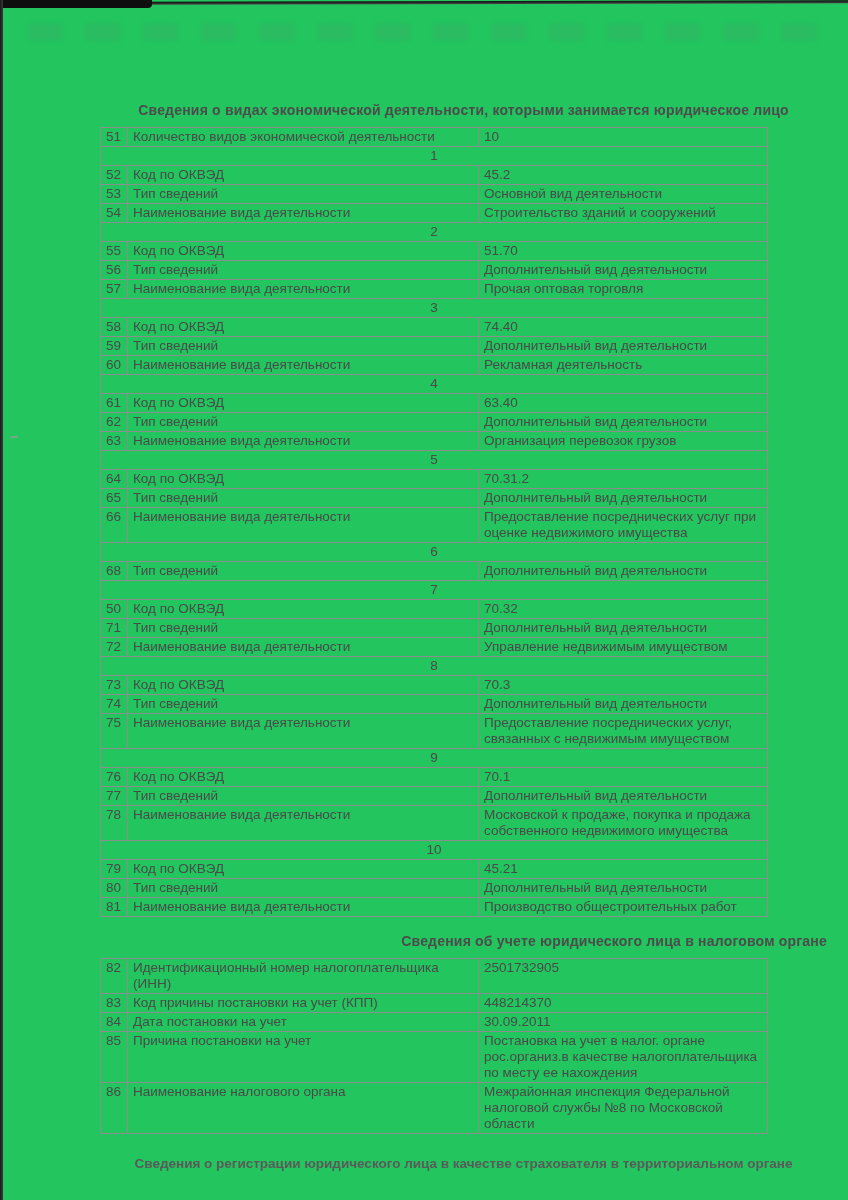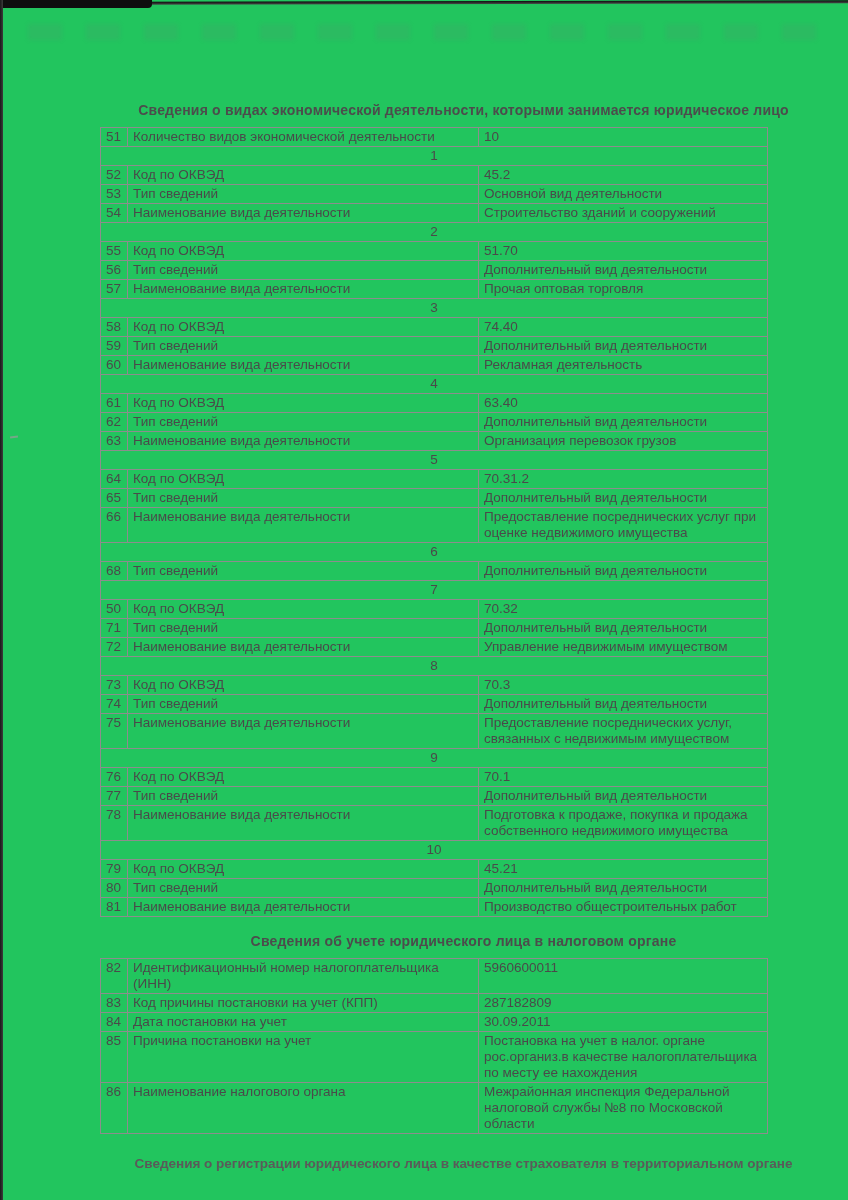--- a/index.html
+++ b/index.html
@@ -40,21 +40,21 @@
     background: #9a9a9a; opacity: 0.7; transform: rotate(-8deg);
   }
   .content {
     position: absolute; left: 100px; top: 102px; width: 727px;
     color: #4a4a4a;
   }
   .section-title {
     font-size: 14px; font-weight: bold; color: #4c4c4c;
     text-align: center; margin: 0 0 9px 0; letter-spacing: 0.2px;
   }
-  .section-title.second { margin-top: 16px; }
+  .section-title.second { margin-top: 16px; text-align: right; }
   table.doc-table {
     border-collapse: collapse; width: 668px; table-layout: fixed;
     font-size: 13.5px; color: #4a4a4a;
   }
   table.doc-table td {
     border: 1px solid #8d8d8d;
     padding: 1px 5px;
     line-height: 16px;
     vertical-align: top;
     overflow: hidden;
@@ -235,21 +235,21 @@
             <td class="c-value">70.1</td>
           </tr>
           <tr>
             <td class="c-num">77</td>
             <td class="c-label">Тип сведений</td>
             <td class="c-value">Дополнительный вид деятельности</td>
           </tr>
           <tr>
             <td class="c-num">78</td>
             <td class="c-label">Наименование вида деятельности</td>
-            <td class="c-value">Подготовка к продаже, покупка и продажа собственного недвижимого имущества</td>
+            <td class="c-value">Московской к продаже, покупка и продажа собственного недвижимого имущества</td>
           </tr>
           <tr>
             <td colspan="3" class="c-group">10</td>
           </tr>
           <tr>
             <td class="c-num">79</td>
             <td class="c-label">Код по ОКВЭД</td>
             <td class="c-value">45.21</td>
           </tr>
           <tr>
@@ -270,26 +270,26 @@
     <table class="doc-table">
       <colgroup>
           <col style="width:27px">
           <col style="width:351px">
           <col>
         </colgroup>
       <tbody id="table2-body">
           <tr>
             <td class="c-num">82</td>
             <td class="c-label">Идентификационный номер налогоплательщика (ИНН)</td>
-            <td class="c-value">5960600011</td>
+            <td class="c-value">2501732905</td>
           </tr>
           <tr>
             <td class="c-num">83</td>
             <td class="c-label">Код причины постановки на учет (КПП)</td>
-            <td class="c-value">287182809</td>
+            <td class="c-value">448214370</td>
           </tr>
           <tr>
             <td class="c-num">84</td>
             <td class="c-label">Дата постановки на учет</td>
             <td class="c-value">30.09.2011</td>
           </tr>
           <tr>
             <td class="c-num">85</td>
             <td class="c-label">Причина постановки на учет</td>
             <td class="c-value">Постановка на учет в налог. органе рос.организ.в качестве налогоплательщика по месту ее нахождения</td>

